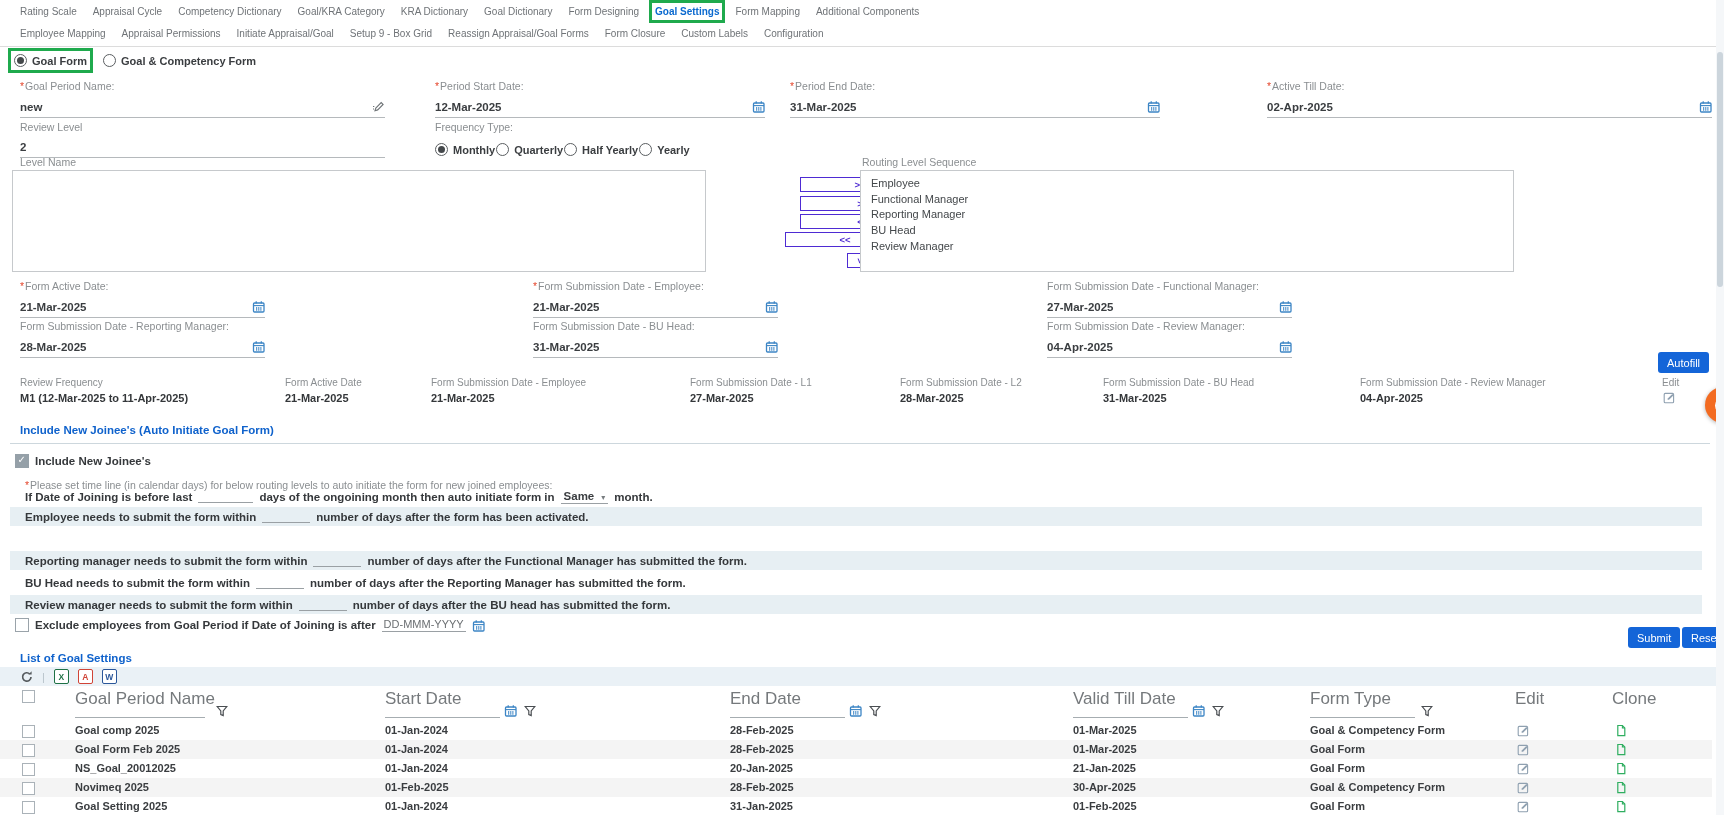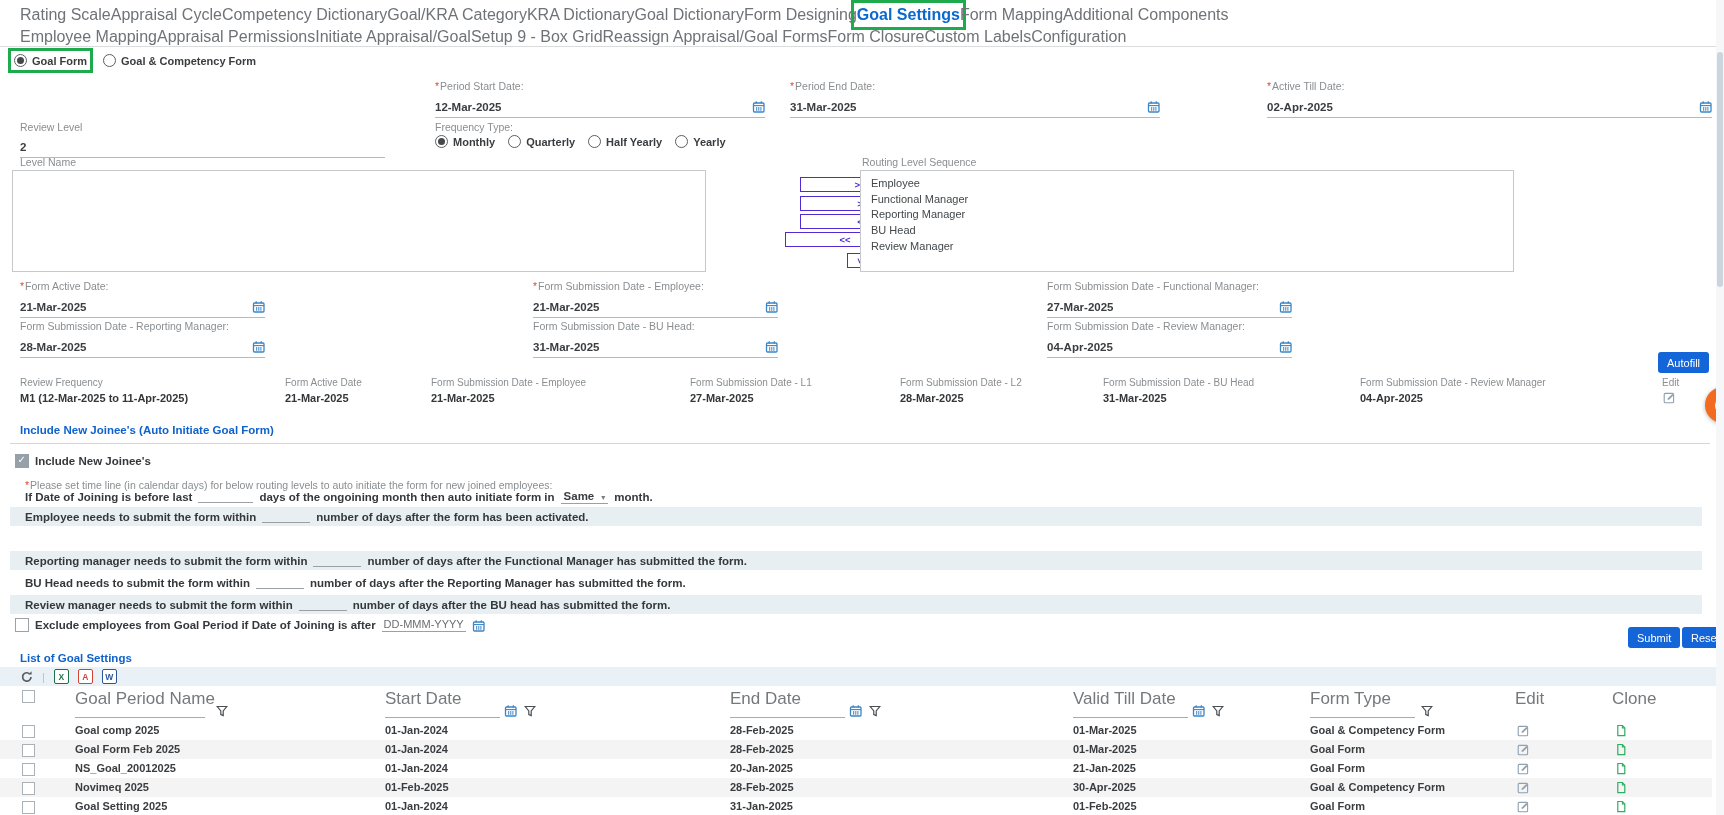--- a/index.html
+++ b/index.html
@@ -1,19 +1,19 @@
 <!DOCTYPE html>
 <html><head>
 <meta charset="utf-8">
 <style>
   html,body{margin:0;padding:0;background:#fff}
   .screen{position:relative;width:1724px;height:815px;background:#fff;overflow:hidden;
           font-family:"Liberation Sans","DejaVu Sans",sans-serif;color:#3f4346}
   
-  .nav{position:absolute;left:20px;display:flex;font-size:16px;color:#6f7377;white-space:nowrap}
+  .nav{position:absolute;left:20px;display:flex;gap:16px;font-size:10px;color:#6f7377;white-space:nowrap}
   .nav-item{cursor:pointer}
   .nav-item.active{color:#0a69cf;outline:3px solid #1faa4d;outline-offset:3px;font-weight:600}
   .hline{position:absolute;border-top:1px solid #dcdcdc}
   
   .radio{width:11px;height:11px;border:1px solid #5a5e61;border-radius:50%;display:inline-block;position:relative;background:#fff;flex:none}
   .radio.sel::after{content:"";position:absolute;inset:2px;background:#44484b;border-radius:50%}
   .rgroup{display:inline-flex;align-items:center;gap:5px;cursor:pointer}
   .rlabel{font-size:11px;font-weight:600;color:#3a3d40}
   .hl-green{outline:3px solid #1faa4d;outline-offset:3px}
   .cb{width:12px;height:12px;border:1px solid #9aa3aa;background:#fff;display:inline-block;position:relative;flex:none;cursor:pointer}
@@ -140,20 +140,29 @@
     <span class="rgroup hl-green">
       <span class="radio sel"></span>
       <span class="rlabel">Goal Form</span>
     </span>
     <span class="rgroup">
       <span class="radio"></span>
       <span class="rlabel">Goal &amp; Competency Form</span>
     </span>
   </div>
 
+  <div class="field" style="left:20px;top:76px;width:365px">
+    <div><span class="req">*</span><span class="lbl">Goal Period Name:</span></div>
+    <div class="uline">
+      <span class="val">new</span>
+      <span class="icon"><svg width="13" height="13" viewBox="0 0 13 13">
+            <use href="#i-pencil"></use>
+          </svg></span>
+    </div>
+  </div>
   <div class="field" style="left:435px;top:76px;width:330px">
     <div><span class="req">*</span><span class="lbl">Period Start Date:</span></div>
     <div class="uline">
       <span class="val">12-Mar-2025</span>
       <span class="icon"><svg width="13" height="13" viewBox="0 0 13 13">
             <use href="#i-cal"></use>
           </svg></span>
     </div>
   </div>
   <div class="field" style="left:790px;top:76px;width:370px">
@@ -176,21 +185,21 @@
   </div>
 
   <div class="field" style="left:20px;top:117px;width:365px">
     <div><span class="lbl">Review Level</span></div>
     <div class="uline">
       <span class="val">2</span>
     </div>
   </div>
   <div class="field" style="left:435px;top:117px">
     <div><span class="lbl">Frequency Type:</span></div>
-    <div class="inline-row" style="position:static;margin-top:0;gap:13px">
+    <div class="inline-row" style="position:static;margin-top:8px;gap:1px">
       <span class="rgroup">
         <span class="radio sel"></span>
         <span class="rlabel">Monthly</span>
         </span>
       <span class="rgroup">
         <span class="radio"></span>
         <span class="rlabel">Quarterly</span>
         </span>
       <span class="rgroup">
         <span class="radio"></span>

